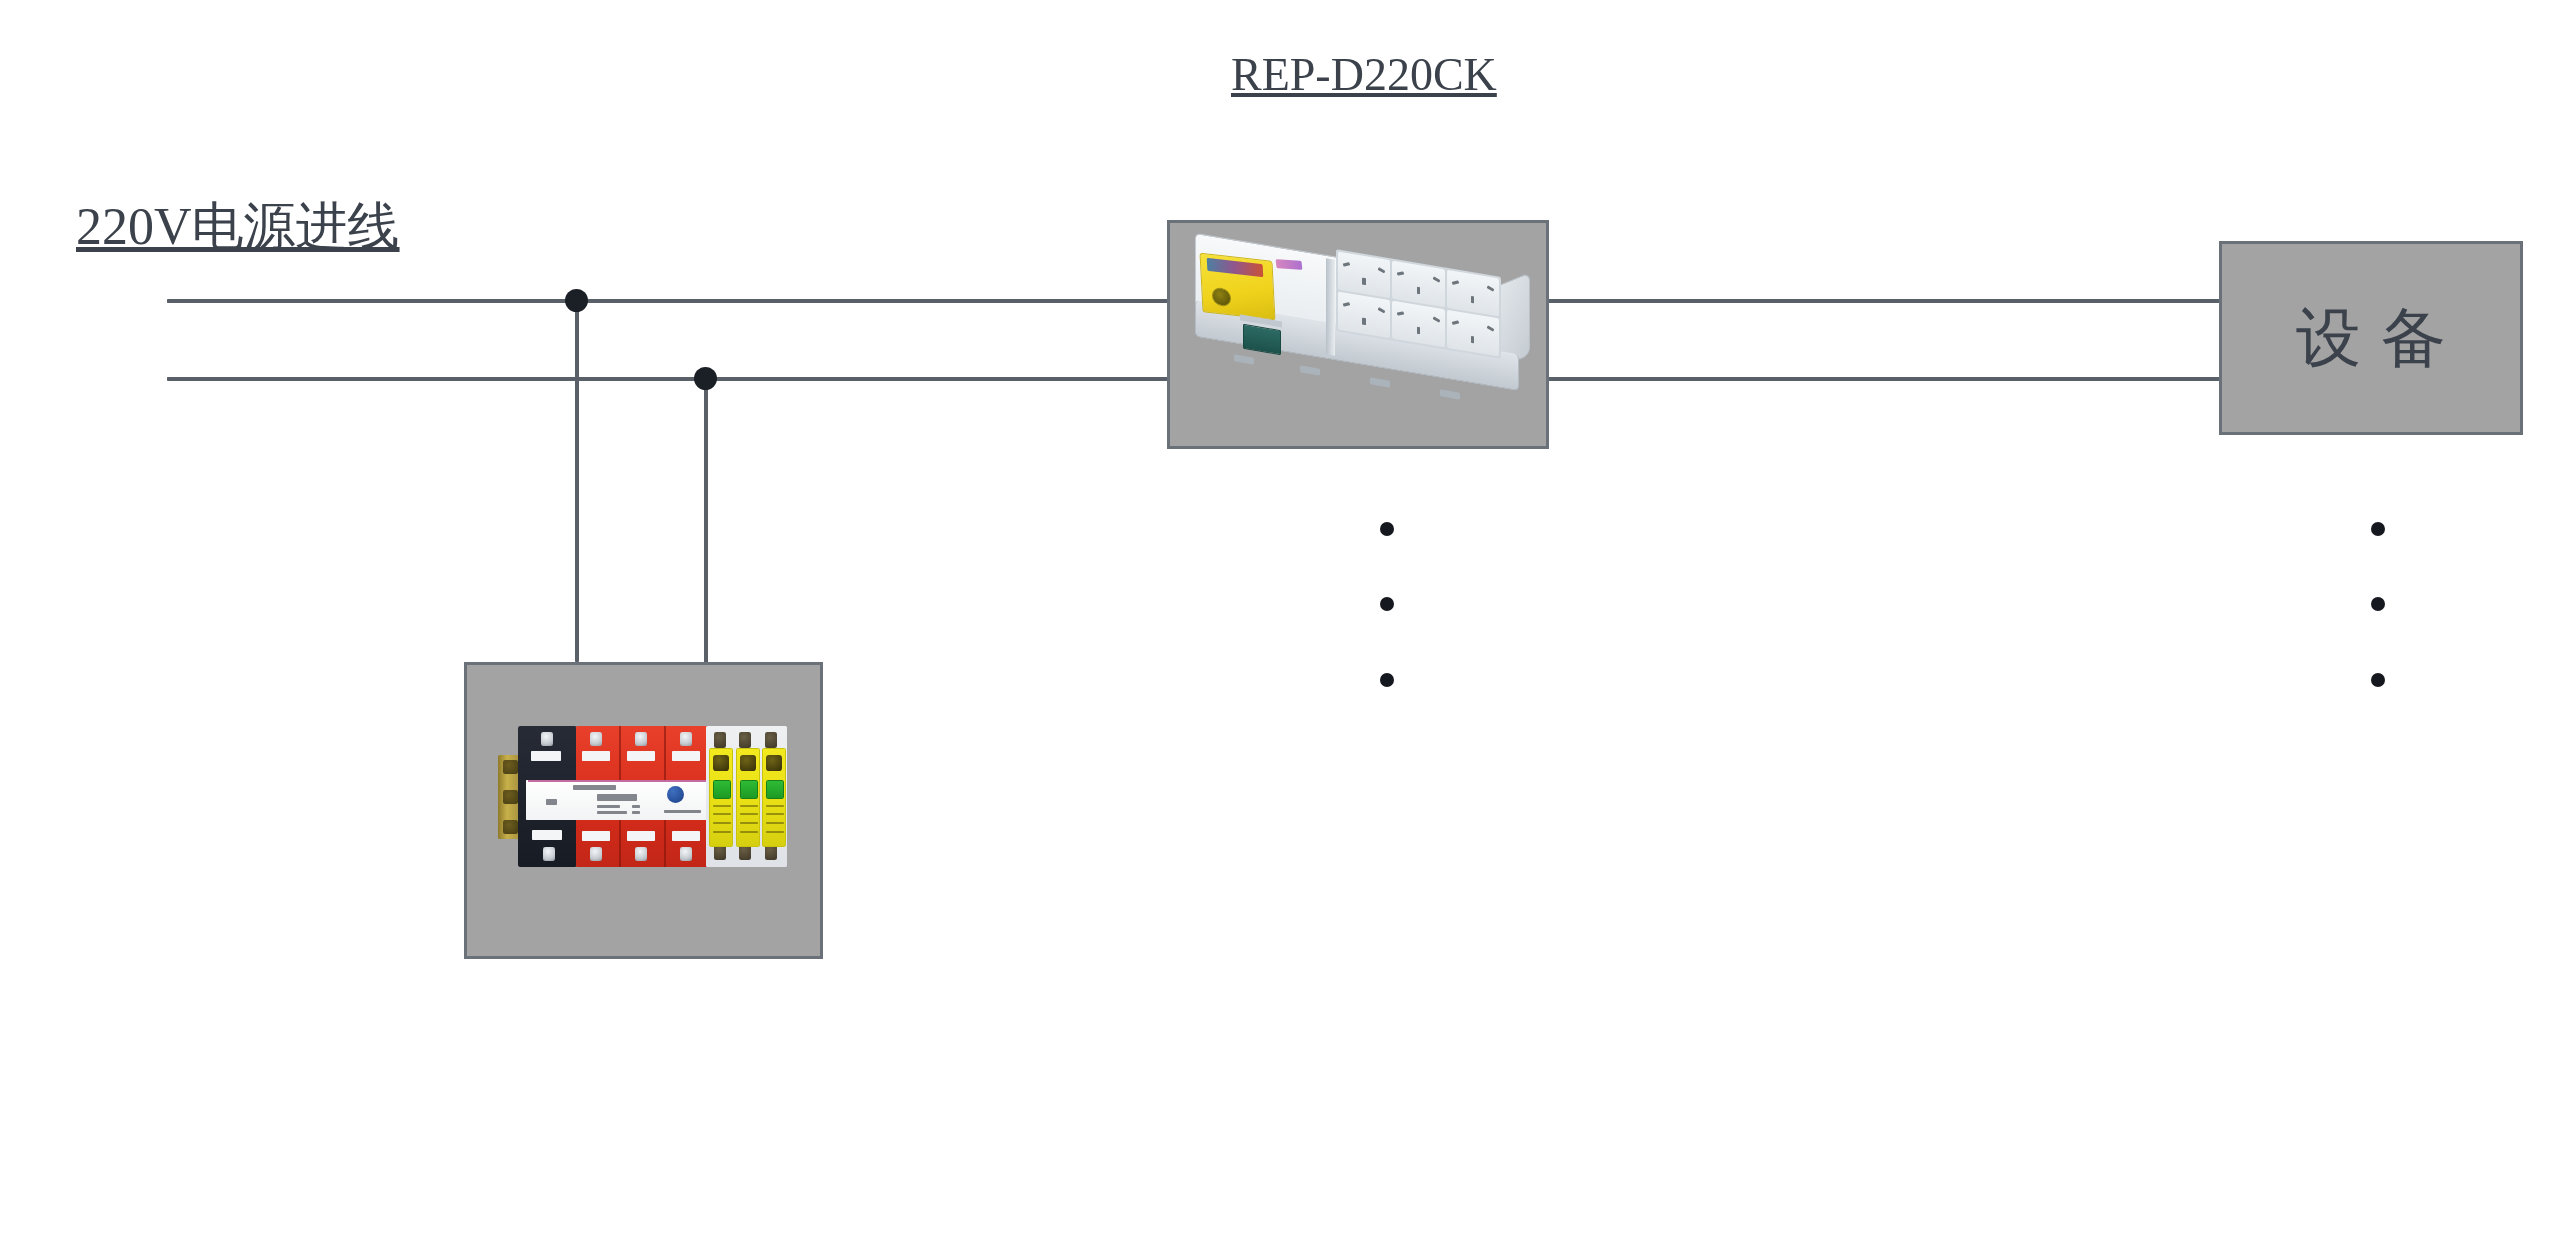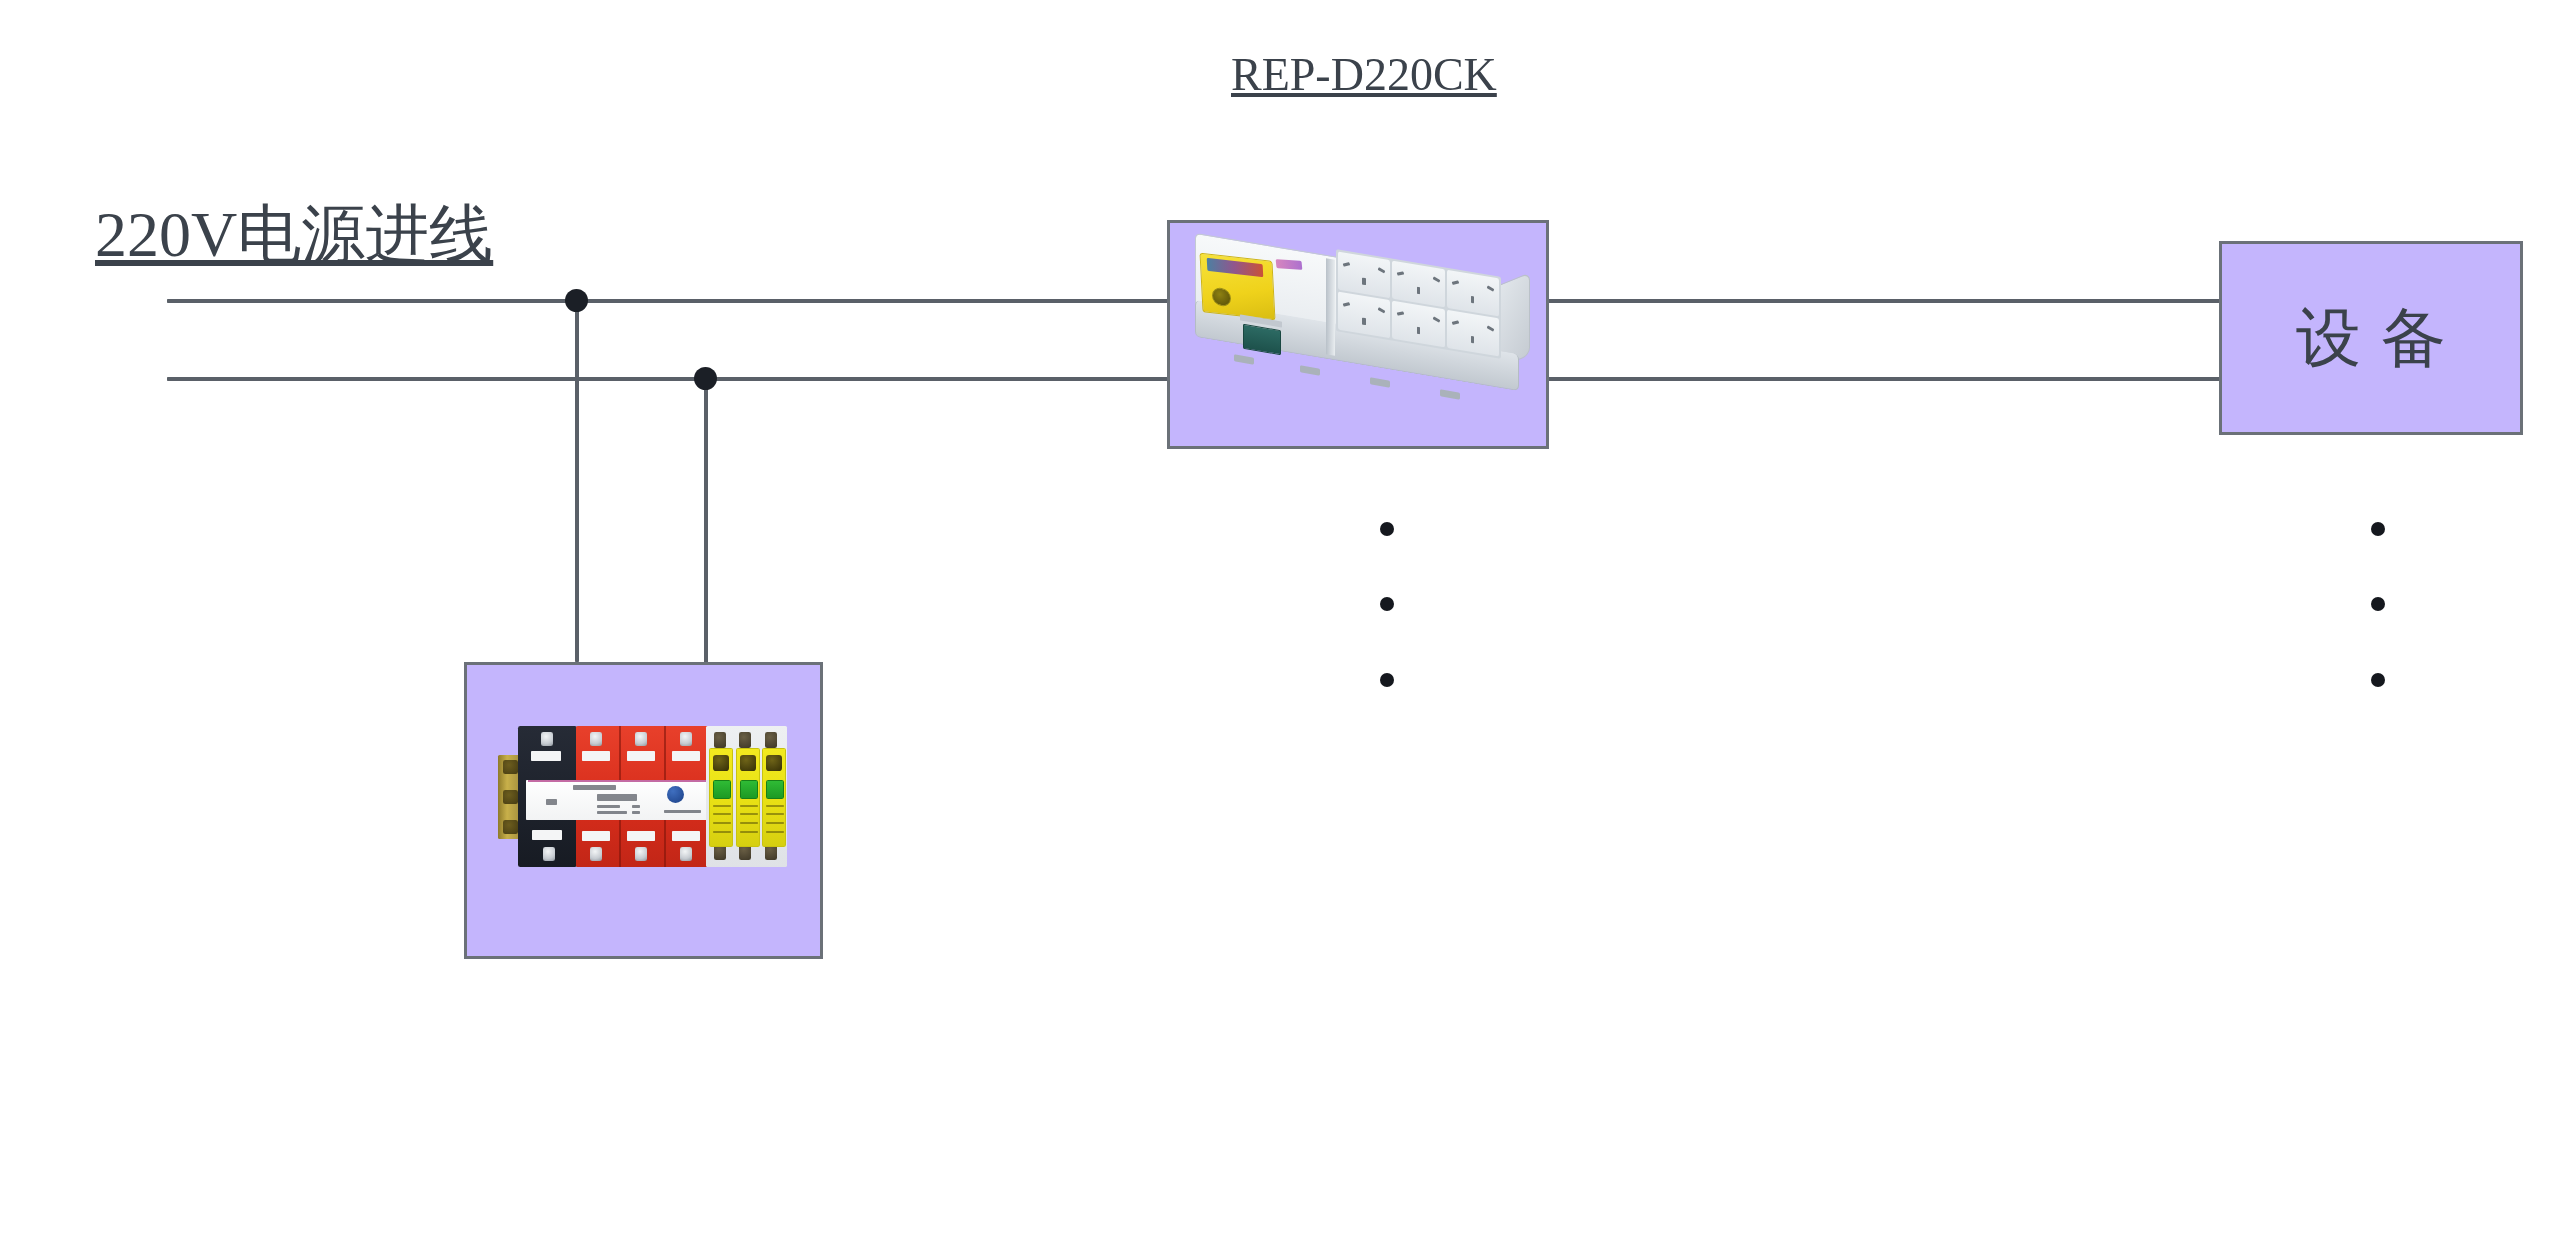--- a/index.html
+++ b/index.html
@@ -42,40 +42,40 @@
   .ellipsis-dot {
     position: absolute;
     background: #15181e;
     border-radius: 50%;
     width: 14px;
     height: 14px;
   }
   .frame-box {
     position: absolute;
     border: 3.9px solid #6b7178;
-    background: #c4b5fd;
+    background: #a3a3a3;
     box-sizing: border-box;
   }
 
   
   .label {
     position: absolute;
     color: #3b424b;
     font-family: "Liberation Serif", "DejaVu Serif", serif;
     white-space: nowrap;
     line-height: 1.30;
   }
   .label-line {
     display: block;
     text-decoration: underline;
   }
   #label-incoming-power {
-    left: 95px;
+    left: 76px;
     top: 193px;
-    font-size: 64px;
+    font-size: 52px;
     text-align: right;
   }
   #label-socket-block {
     left: 1231px;
     top: 45px;
     font-size: 46px;
     text-align: center;
   }
   #label-spd-block {
     left: 466px;

